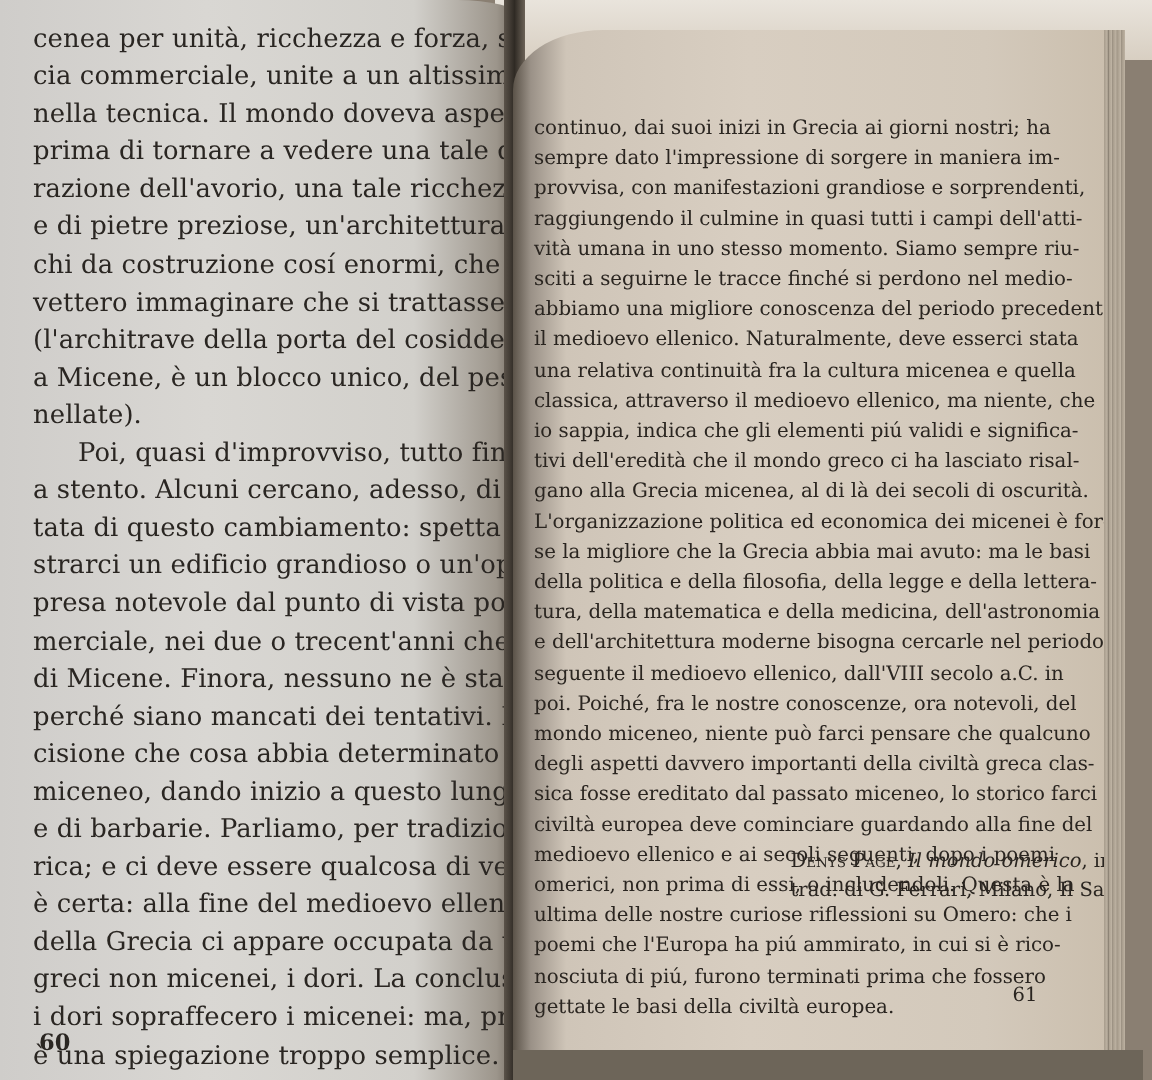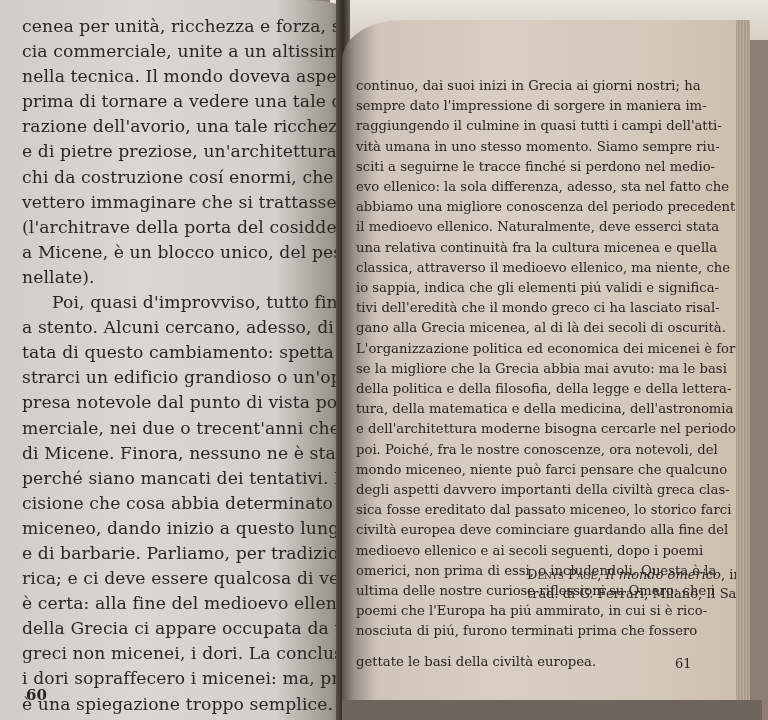--- a/index.html
+++ b/index.html
@@ -101,47 +101,48 @@
     </div>
   <div class="page-num-left">60</div>
 </div>
 
 <div class="gutter"></div>
 
 <div class="page-right">
   <div class="text-right" id="right-body">
       <span class="line">continuo, dai suoi inizi in Grecia ai giorni nostri; ha</span>
       <span class="line">sempre dato l'impressione di sorgere in maniera im-</span>
+      <span class="line">provvisa, con manifestazioni grandiose e sorprendenti,</span>
       <span class="line">raggiungendo il culmine in quasi tutti i campi dell'atti-</span>
       <span class="line">vità umana in uno stesso momento. Siamo sempre riu-</span>
       <span class="line">sciti a seguirne le tracce finché si perdono nel medio-</span>
-      <span class="line">evo ellenico: la sola differenza, adesso, sta nel fatto che</span>
       <span class="line">abbiamo una migliore conoscenza del periodo precedente</span>
       <span class="line">il medioevo ellenico. Naturalmente, deve esserci stata</span>
       <span class="line">una relativa continuità fra la cultura micenea e quella</span>
       <span class="line">classica, attraverso il medioevo ellenico, ma niente, che</span>
       <span class="line">io sappia, indica che gli elementi piú validi e significa-</span>
       <span class="line">tivi dell'eredità che il mondo greco ci ha lasciato risal-</span>
       <span class="line">gano alla Grecia micenea, al di là dei secoli di oscurità.</span>
       <span class="line">L'organizzazione politica ed economica dei micenei è for-</span>
       <span class="line">se la migliore che la Grecia abbia mai avuto: ma le basi</span>
       <span class="line">della politica e della filosofia, della legge e della lettera-</span>
       <span class="line">tura, della matematica e della medicina, dell'astronomia</span>
       <span class="line">e dell'architettura moderne bisogna cercarle nel periodo</span>
+      <span class="line">seguente il medioevo ellenico, dall'VIII secolo a.C. in</span>
       <span class="line">poi. Poiché, fra le nostre conoscenze, ora notevoli, del</span>
       <span class="line">mondo miceneo, niente può farci pensare che qualcuno</span>
       <span class="line">degli aspetti davvero importanti della civiltà greca clas-</span>
       <span class="line">sica fosse ereditato dal passato miceneo, lo storico farci</span>
       <span class="line">civiltà europea deve cominciare guardando alla fine del</span>
       <span class="line">medioevo ellenico e ai secoli seguenti, dopo i poemi</span>
       <span class="line">omerici, non prima di essi, o includendoli. Questa è la</span>
       <span class="line">ultima delle nostre curiose riflessioni su Omero: che i</span>
       <span class="line">poemi che l'Europa ha piú ammirato, in cui si è rico-</span>
       <span class="line">nosciuta di piú, furono terminati prima che fossero</span>
-      <span class="line" style="text-align-last: left; margin-top: 10px;">gettate le basi della civiltà europea.</span>
+      <span class="line" style="text-align-last: left;">gettate le basi della civiltà europea.</span>
     </div>
   <div class="citation">
     <span class="line"><span class="sc">Denys Page</span>, <span class="it">Il mondo omerico</span><span>, in:</span></span>
     <span class="line">trad. di G. Ferrari, Milano, Il Sag-</span>
   </div>
   <div class="page-num-right">61</div>
 </div>
 
 <div class="page-edge-right"></div>
 <div class="bottom-shadow"></div>

